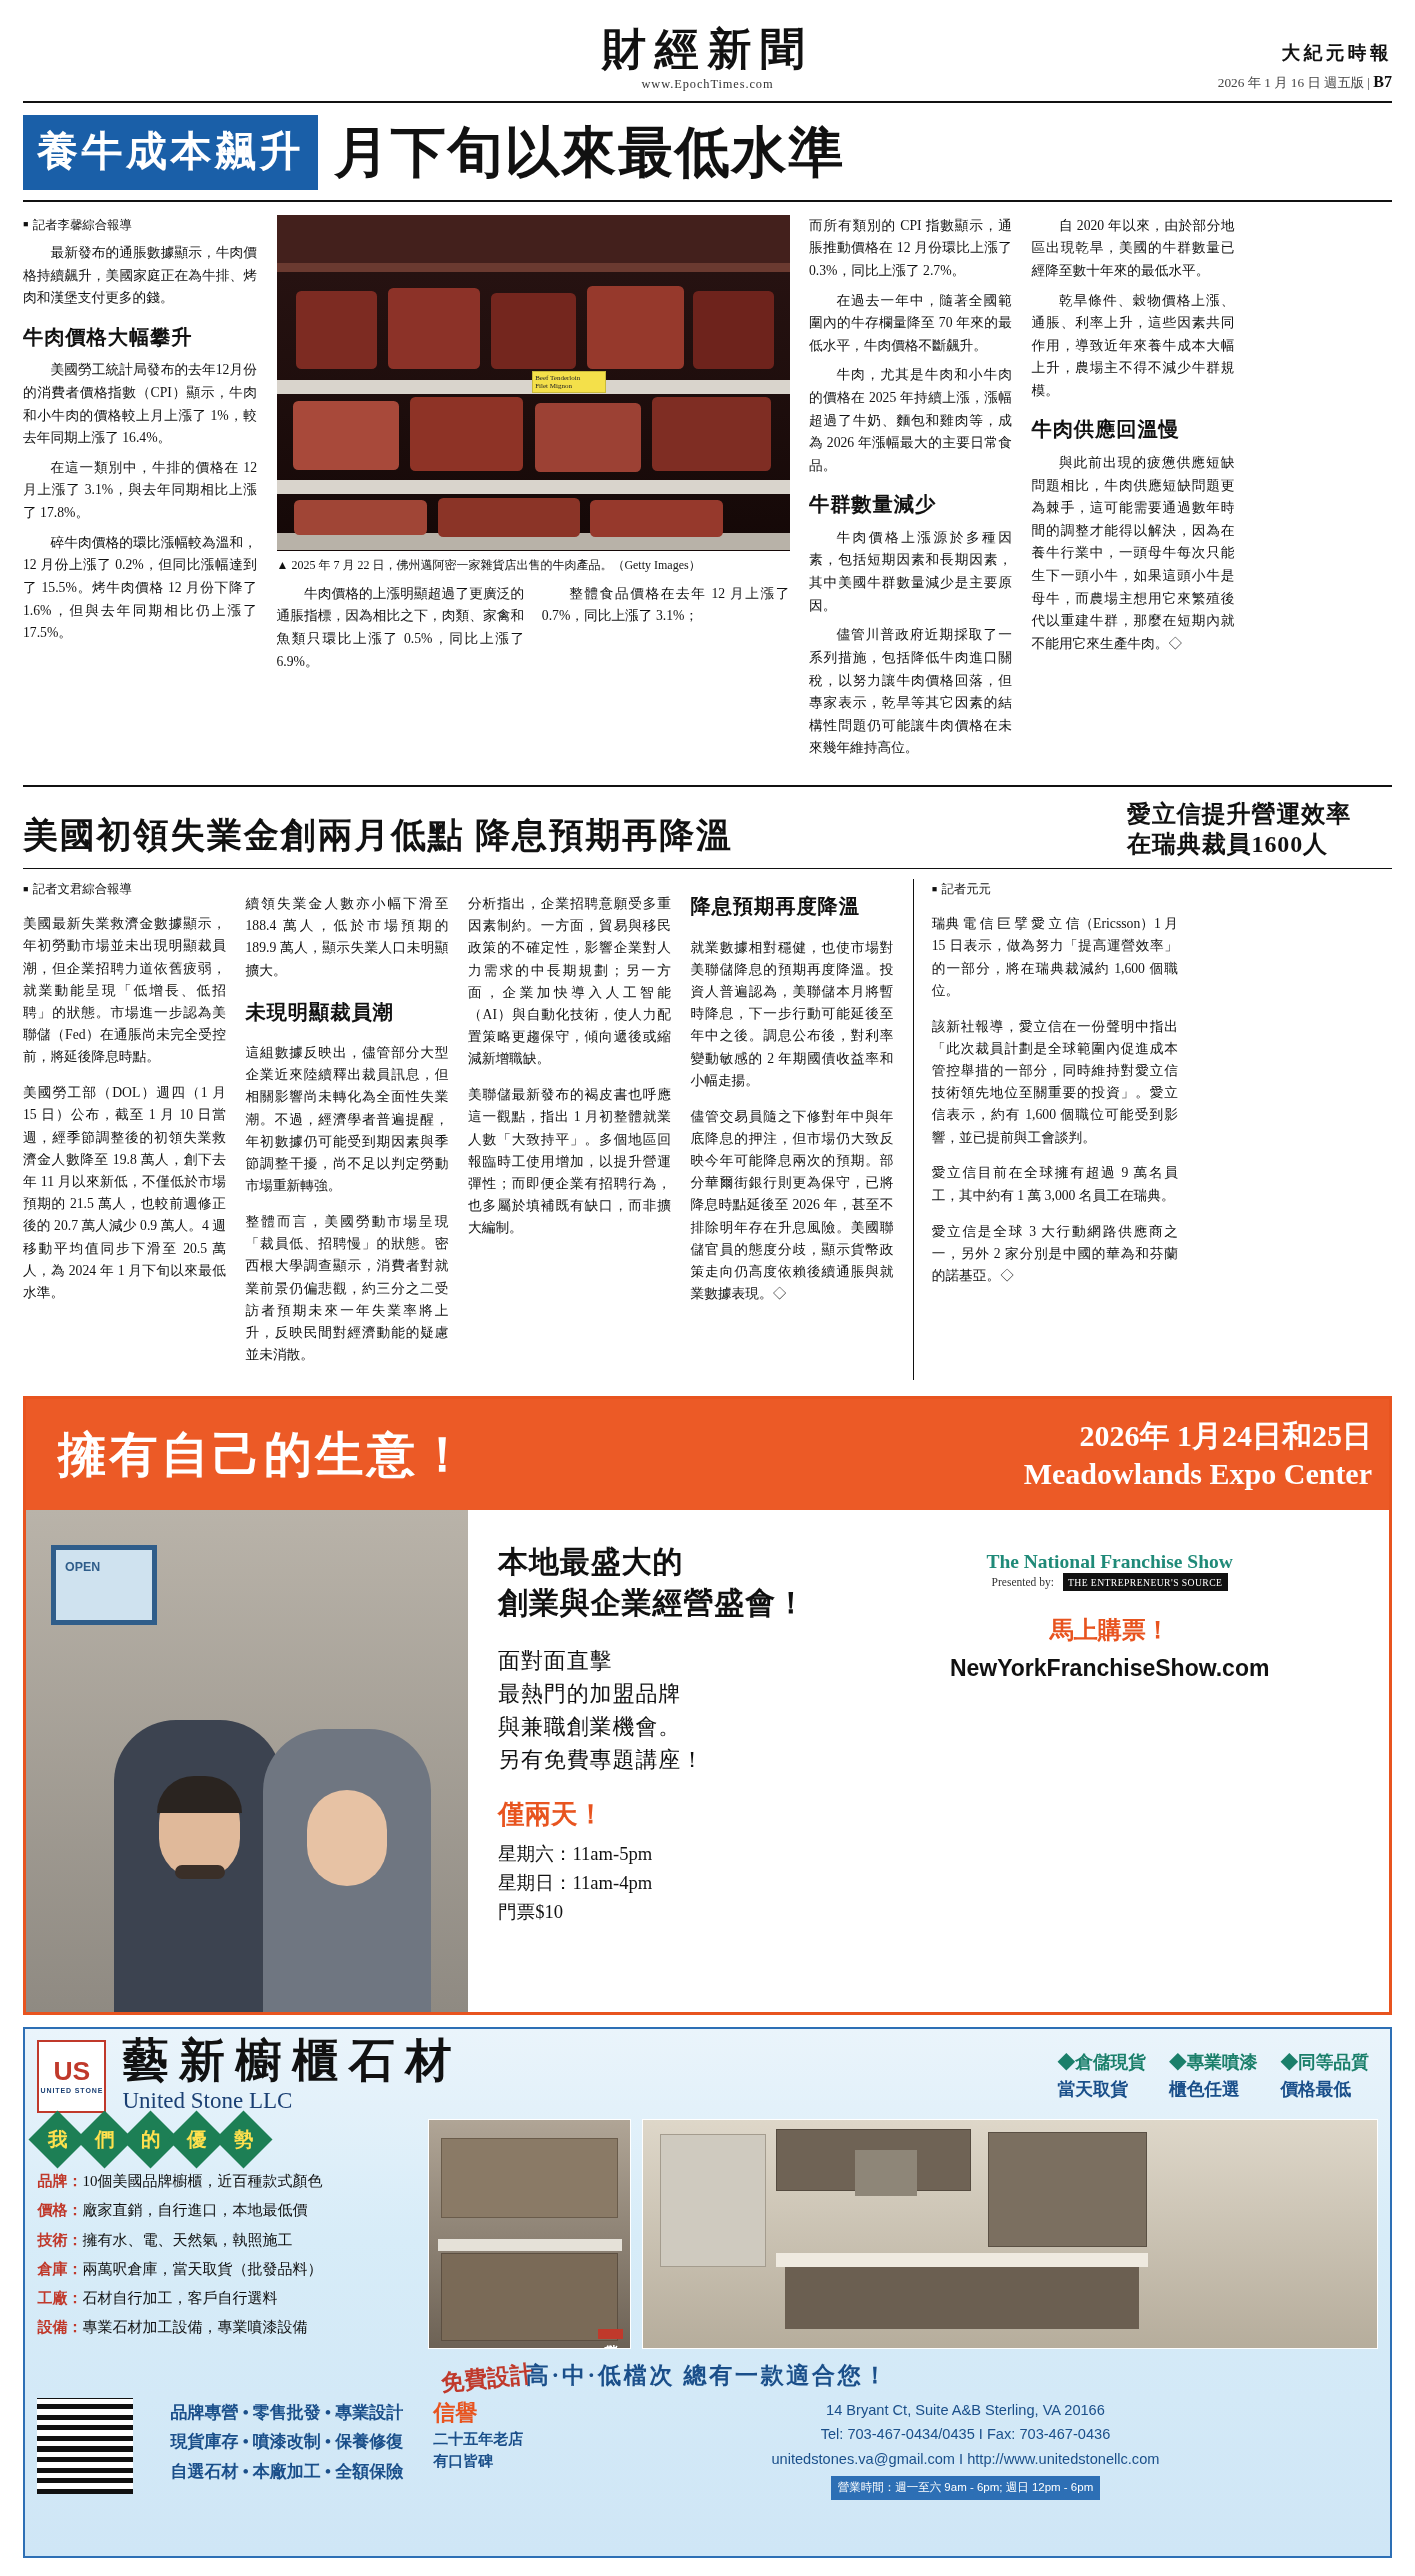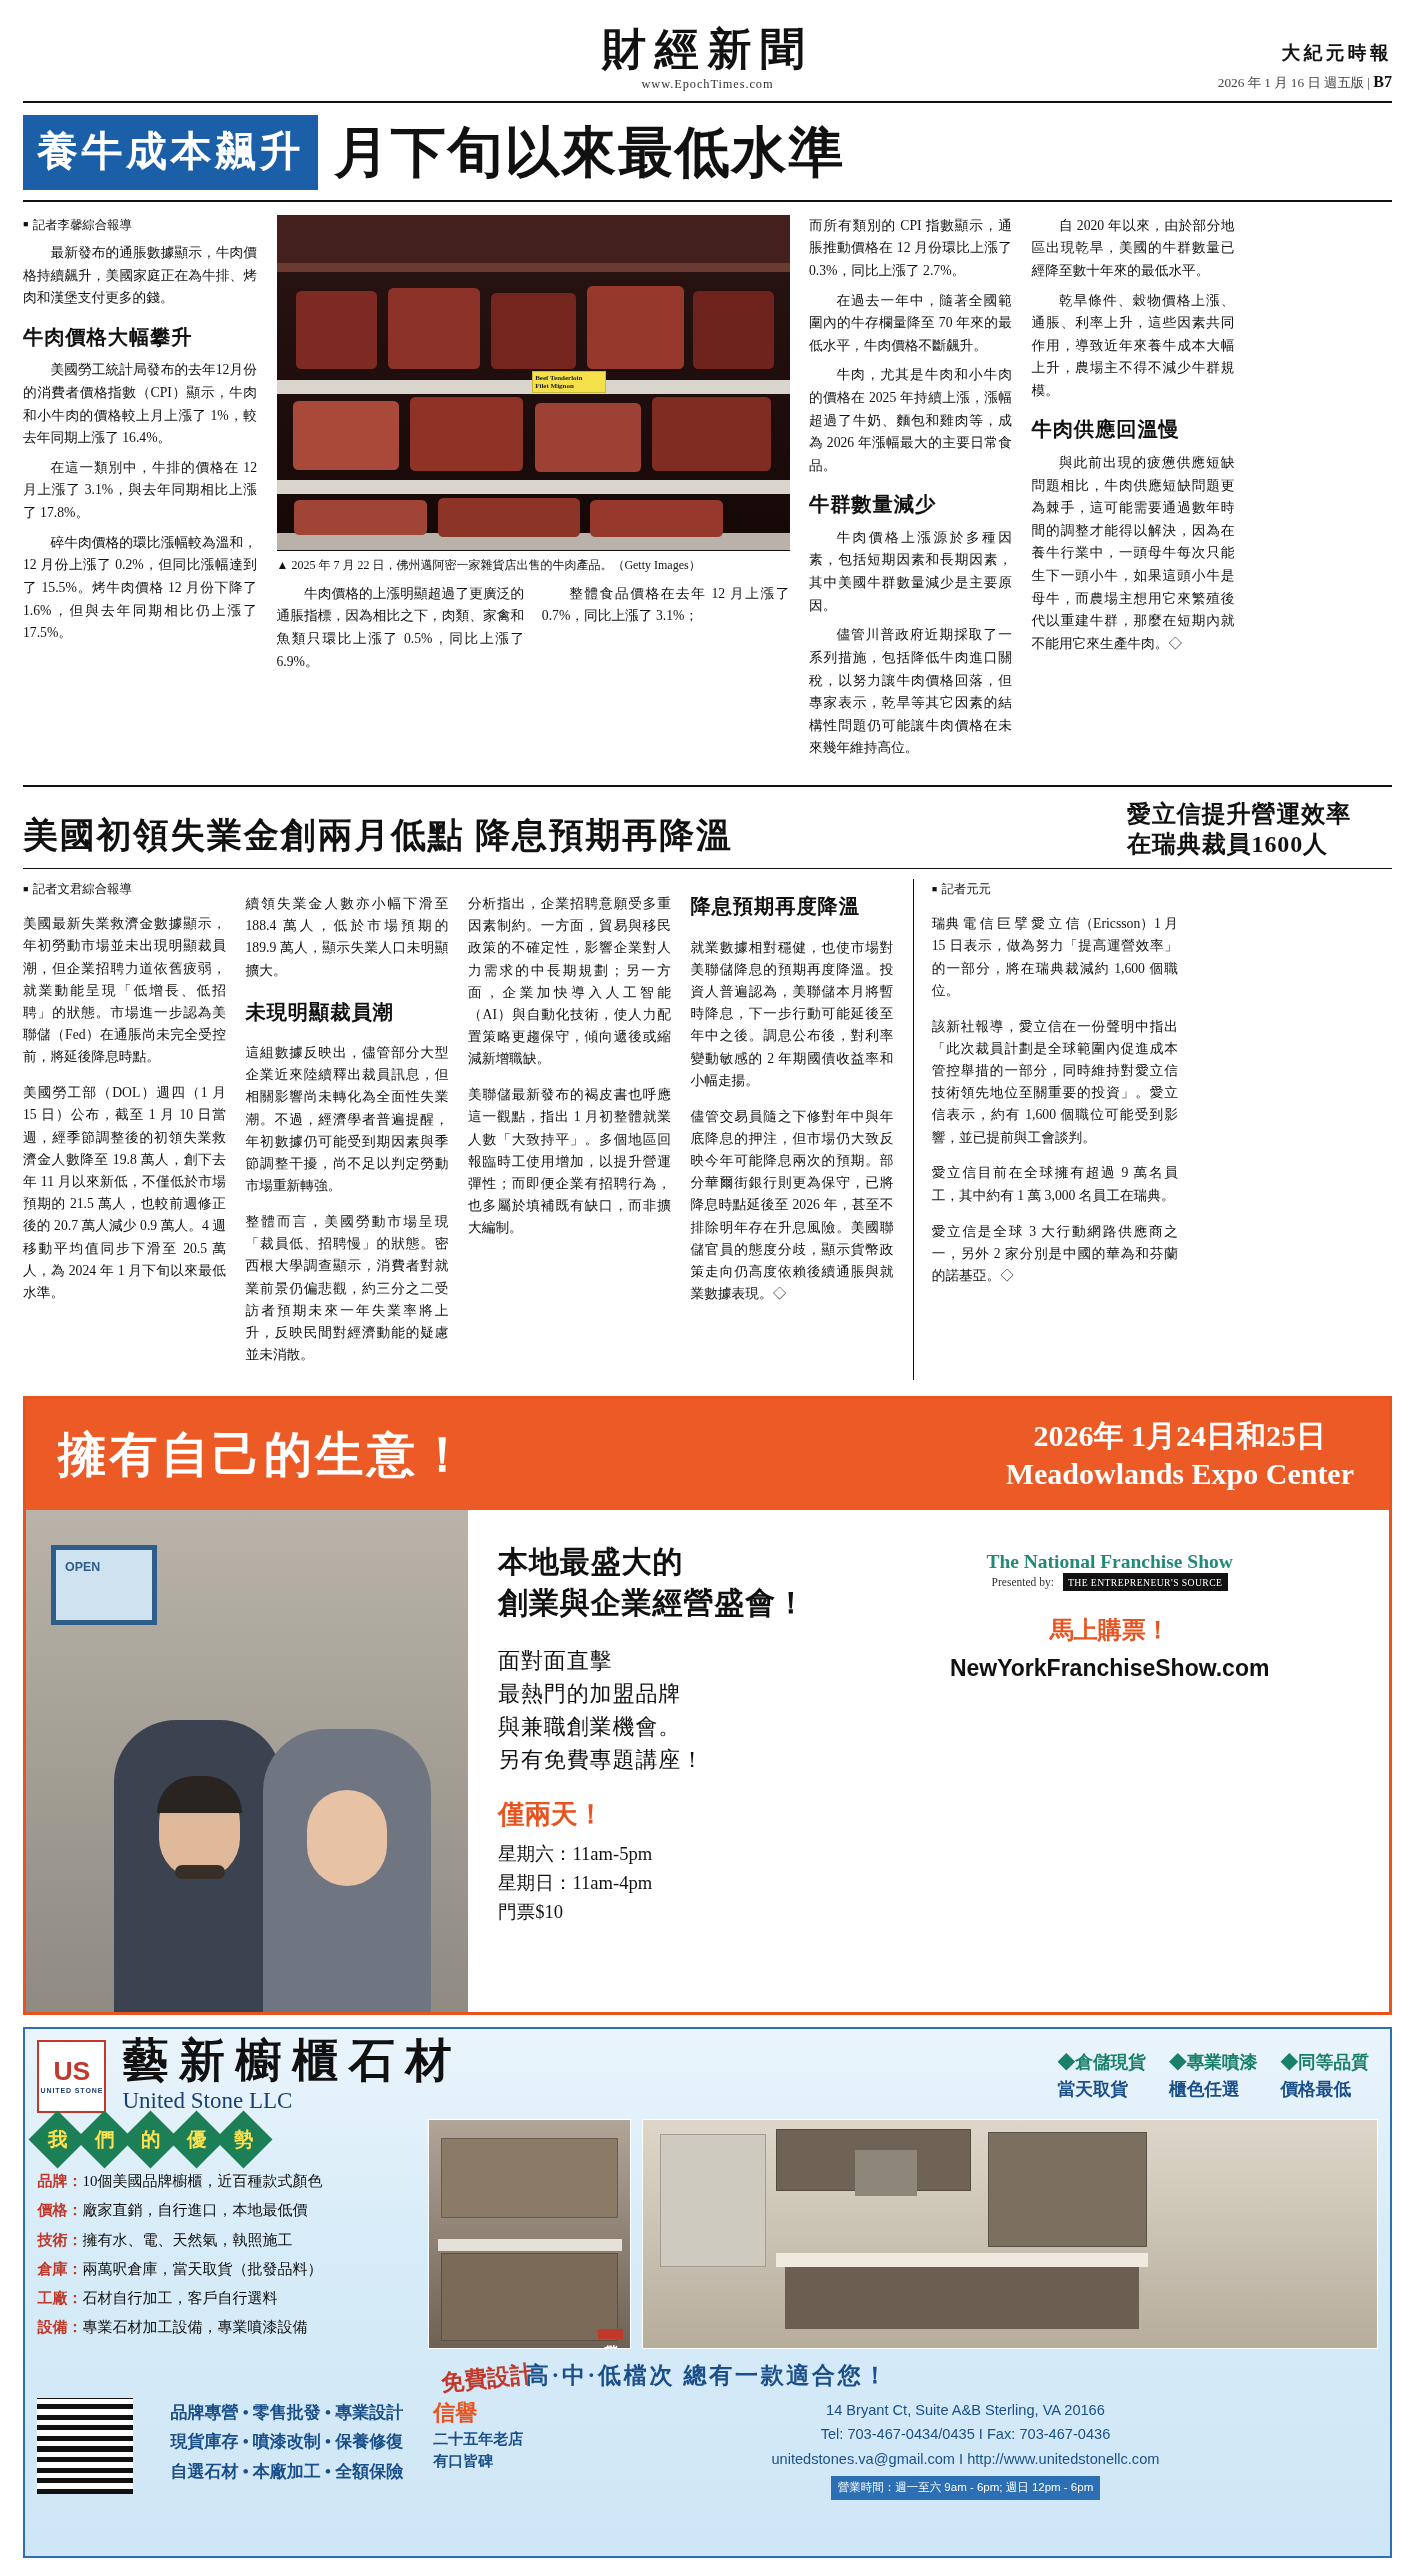--- a/index.html
+++ b/index.html
@@ -56,36 +56,36 @@
   }
   .cap { font-size:12px; line-height:1.5; margin-top:5.3px; }
   .two-sub { display:flex; gap:17.7px; margin-top:8.8px; }
   .two-sub > div { width:248px; font-size:13.7px; line-height:1.65; text-align:justify; }
 
   
   .case-top { position:absolute; left:0; top:0; width:100%; height:48px; background:#43201c; }
   .case-glass { position:absolute; left:0; top:48px; width:100%; height:8.8px; background:#6b3a30; }
   .shelf { position:absolute; left:0; width:100%; background:#d9d4cc; }
   .meat { position:absolute; border-radius:5.3px; }
-  .tag { position:absolute; background:#f4e04a; color:#222; font-size:7px; padding:1.8px 2.7px; border:0.9px solid #c9b93a;font-weight:bold; }
+  .tag { position:absolute; background:#f4e04a; color:#222; font-size:7px; padding:1.8px 2.7px; border:0.9px solid #c9b93a; }
 
   
   .sec2-head { display:flex; align-items:flex-end; gap:17.7px; margin-top:17.7px; border-top:2.7px solid #111; padding-top:12.4px; }
   .sec2-title { font-size:35px; font-weight:bold; letter-spacing:1.8px; white-space:nowrap; }
   .sec2-right-title { font-size:24px; font-weight:bold; line-height:1.25; letter-spacing:0.9px; margin-left:auto; text-align:left; width:265px; }
   .rule-thin { border-bottom:1.3px solid #111; margin-top:8.8px; }
   .sec2-body { display:flex; gap:19.5px; margin-top:10.6px; }
   .s2col { width:203px; font-size:13.7px; line-height:1.62; text-align:justify; }
   .s2col.last { width:265px; border-left:1.3px solid #111; padding-left:17.7px; }
 
   
   .ad1 { margin-top:16px; border:3.5px solid #e8541f; height:619px; position:relative; background:#fff; display:flex; flex-direction:column; }
   .ad1-top { height:111px; background:#ec5a26; position:relative; display:flex; align-items:center; }
   .ad1-top-left { color:#fff; font-size:48px; font-weight:bold; letter-spacing:3.5px; margin-left:32px; }
-  .ad1-top-right { color:#fff; font-size:30px; font-weight:bold; line-height:1.25; margin-left:auto; margin-right:35px; text-align:center; }
+  .ad1-top-right { color:#fff; font-size:30px; font-weight:bold; line-height:1.25; margin-left:auto; margin-right:17px; text-align:right; }
   .ad1-main { flex:1; display:flex; }
   .ad1-photo { width:442px; position:relative; background:#d8d3cb; overflow:hidden; }
   .ad1-mid { width:380px; padding:32px 17.7px 0 30px; }
   .ad1-h1 { font-size:30px; font-weight:bold; line-height:1.35; letter-spacing:0.9px; }
   .ad1-p { font-size:22px; line-height:1.5; margin-top:21px; letter-spacing:0.9px; }
   .ad1-only { color:#e8541f; font-size:26.5px; font-weight:bold; margin-top:19.5px; }
   .ad1-times { font-size:18.6px; line-height:1.55; margin-top:8.8px; }
   .ad1-right { flex:1; padding:25px 26.5px 0 8.8px; text-align:center; }
   .ad1-box { background:#1f8a78; color:#fff; font-size:39px; font-weight:bold; line-height:1.3; padding:19.5px 8.8px; letter-spacing:2.7px; }
   .ad1-box-sub { color:#1f8a78; font-size:19.5px; font-weight:bold; margin-top:16px; font-family:"Liberation Serif", serif; }

